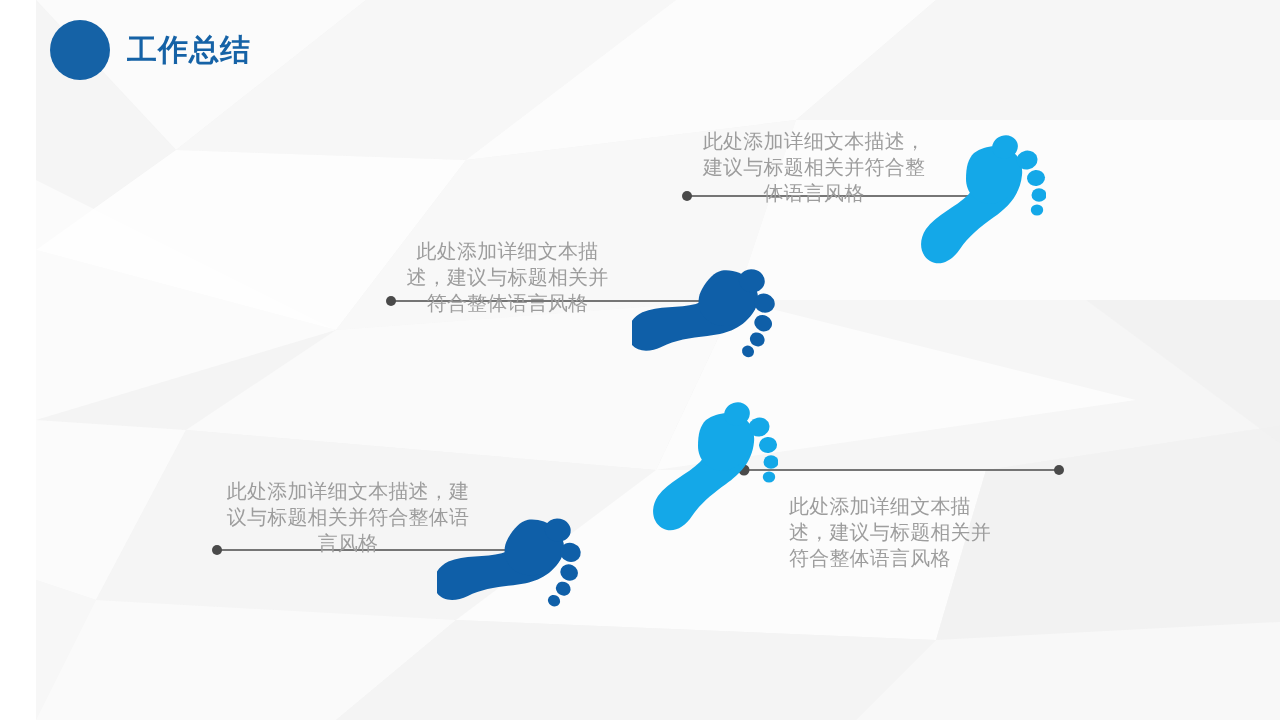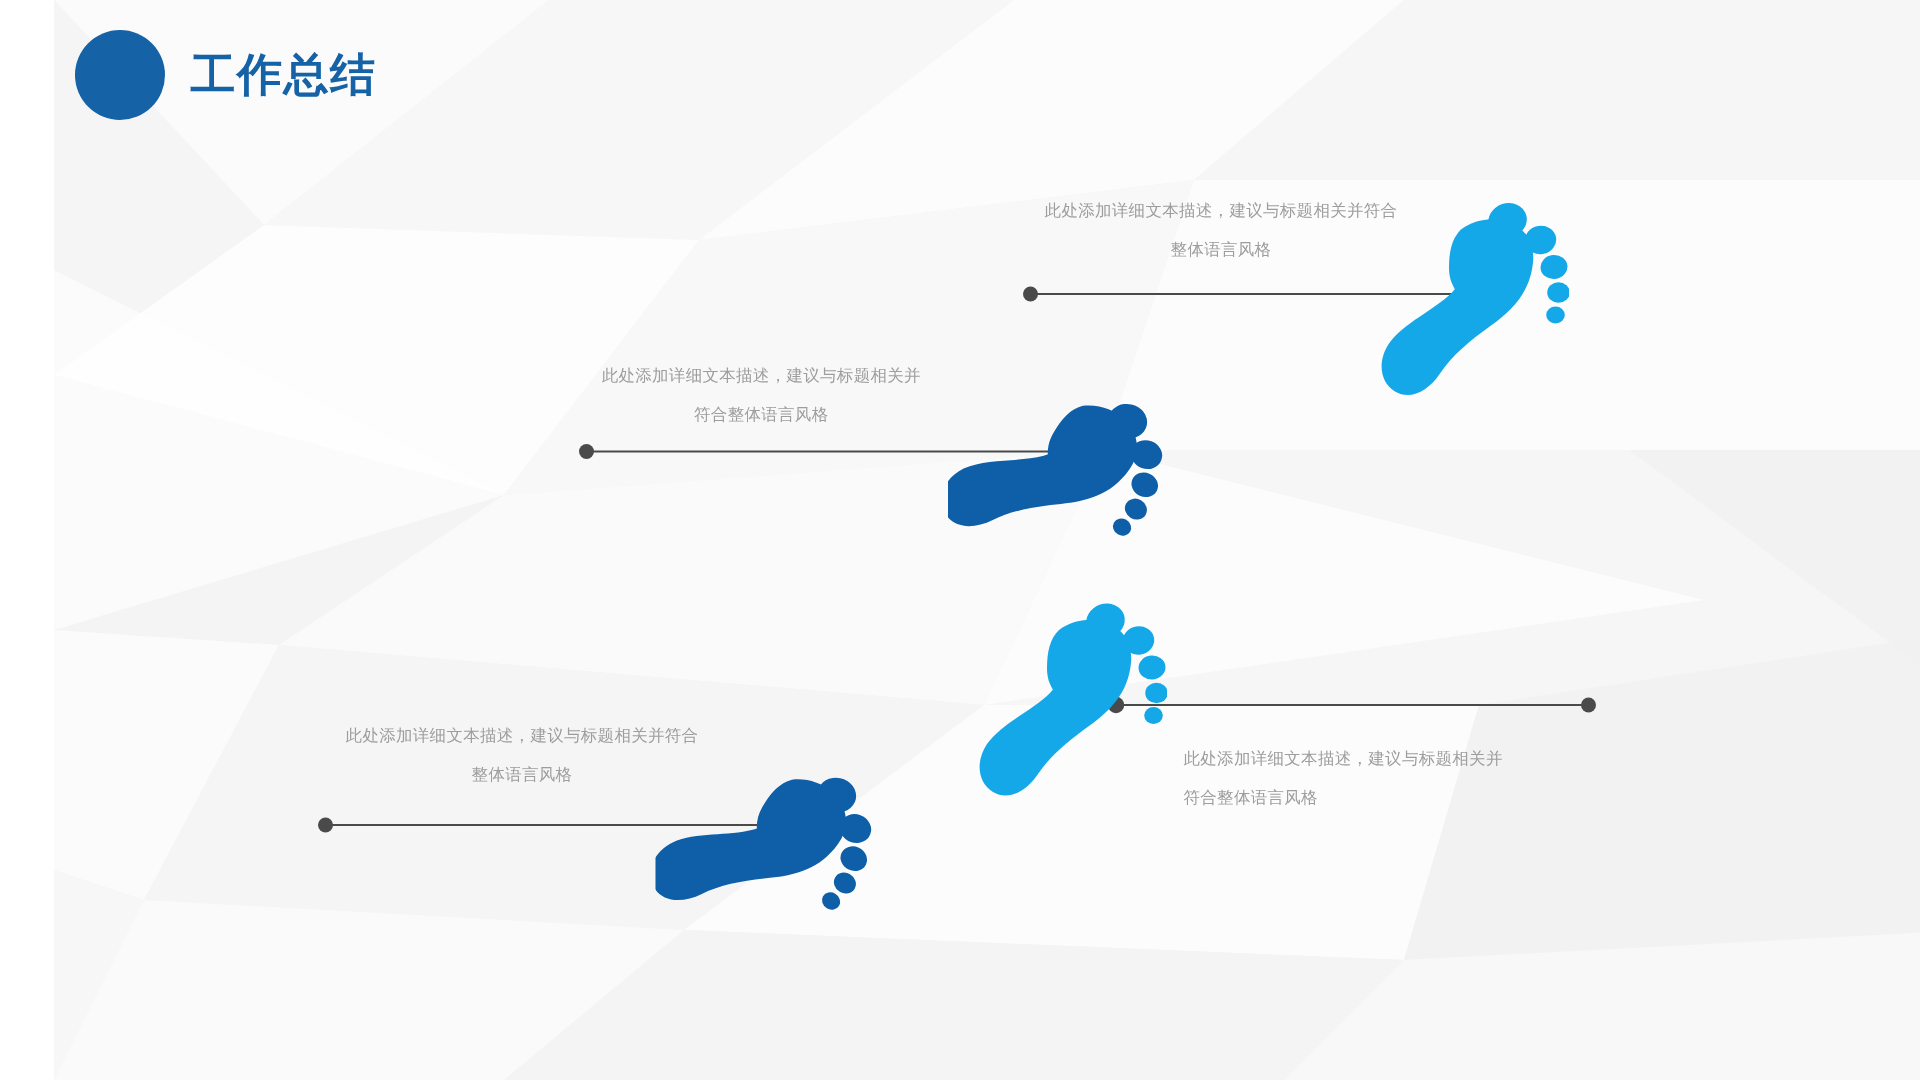--- a/index.html
+++ b/index.html
@@ -53,21 +53,21 @@
     height: 720px;
   }
   
   .foot {
     position: absolute;
   }
   
   .desc {
     position: absolute;
     color: #9d9d9d;
-    font-size: 11px;
+    font-size: 20px;
     line-height: 26px;
     letter-spacing: 0.2px;
   }
   #desc-1 { left: 660px; top: 128px; width: 236px; text-align: center; }
   #desc-2 { left: 364px; top: 238px; width: 215px; text-align: center; }
   #desc-3 { left: 189px; top: 478px; width: 246px; text-align: center; }
   #desc-4 { left: 753px; top: 493px; width: 213px; text-align: left; }
 </style>
 </head>
 <body>

